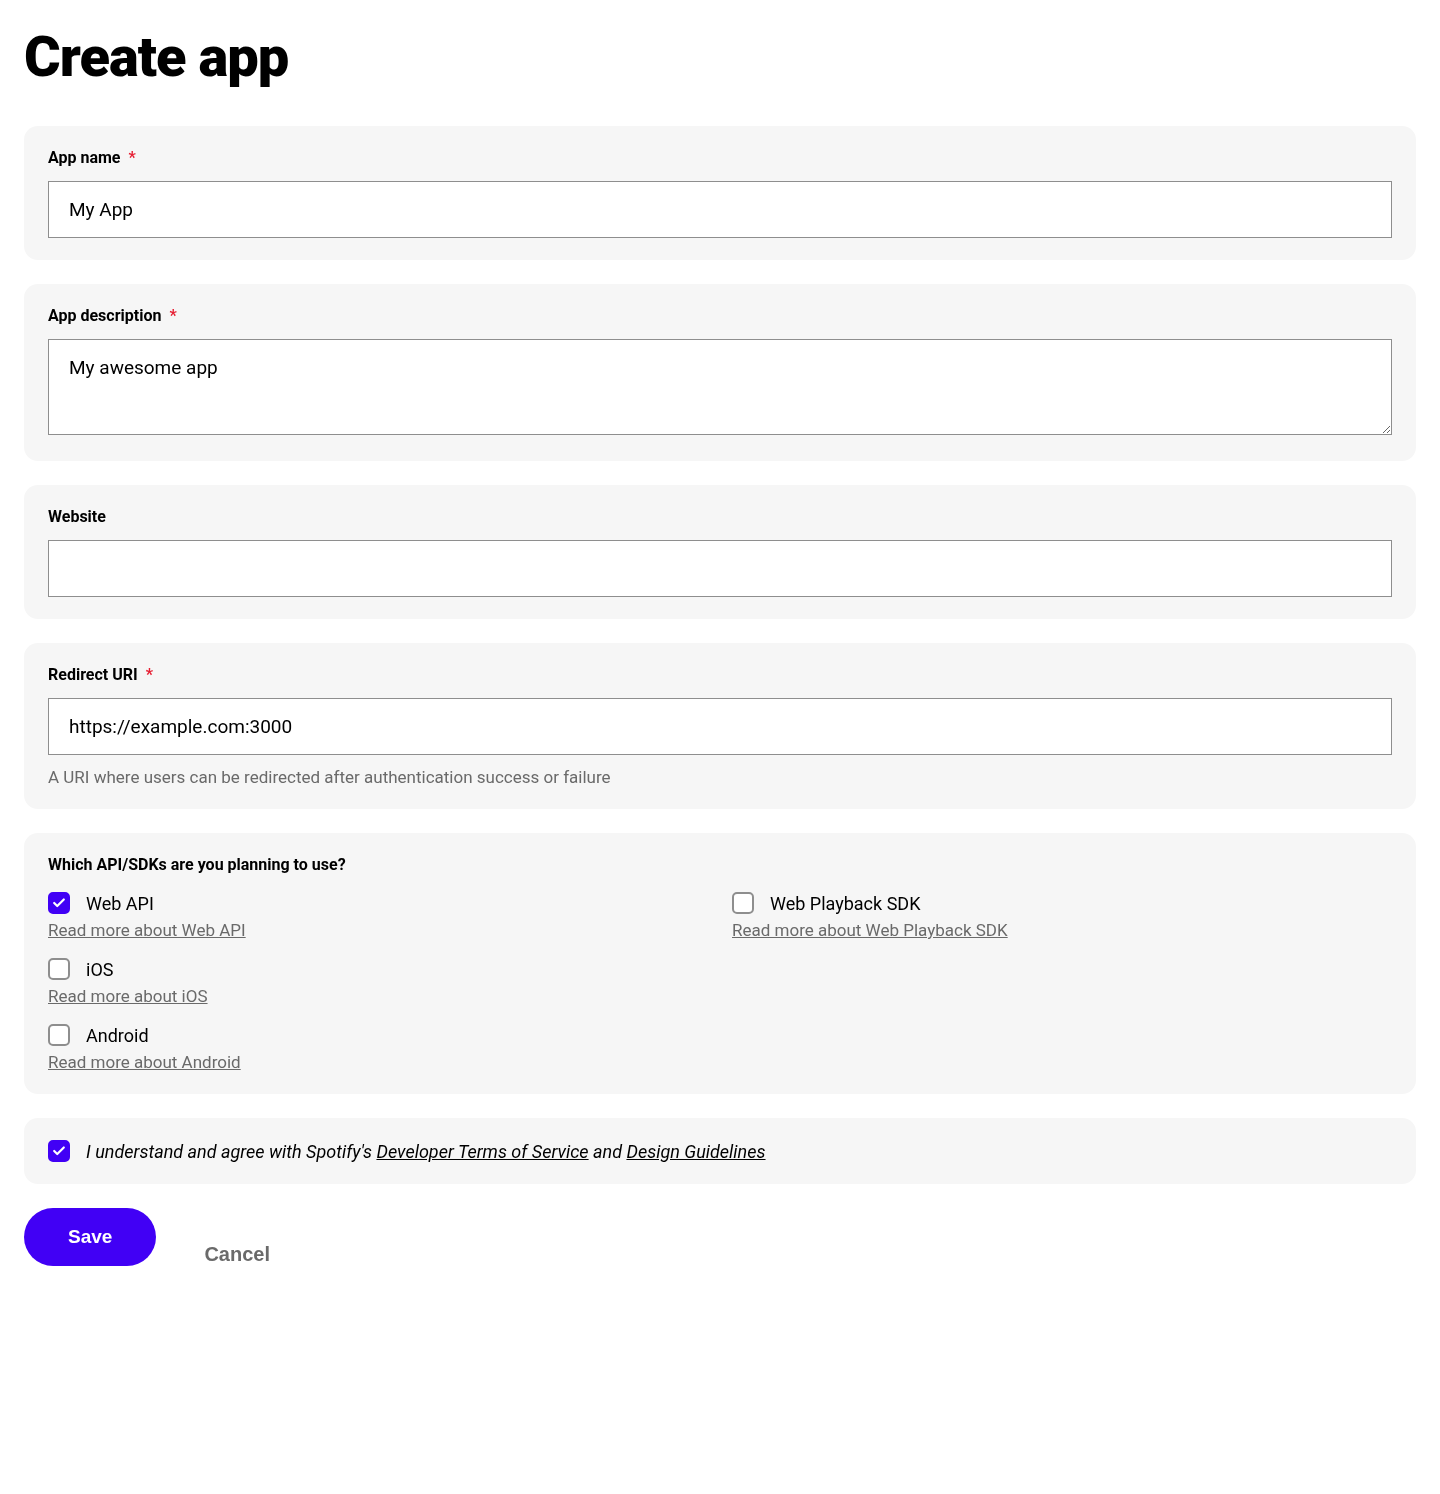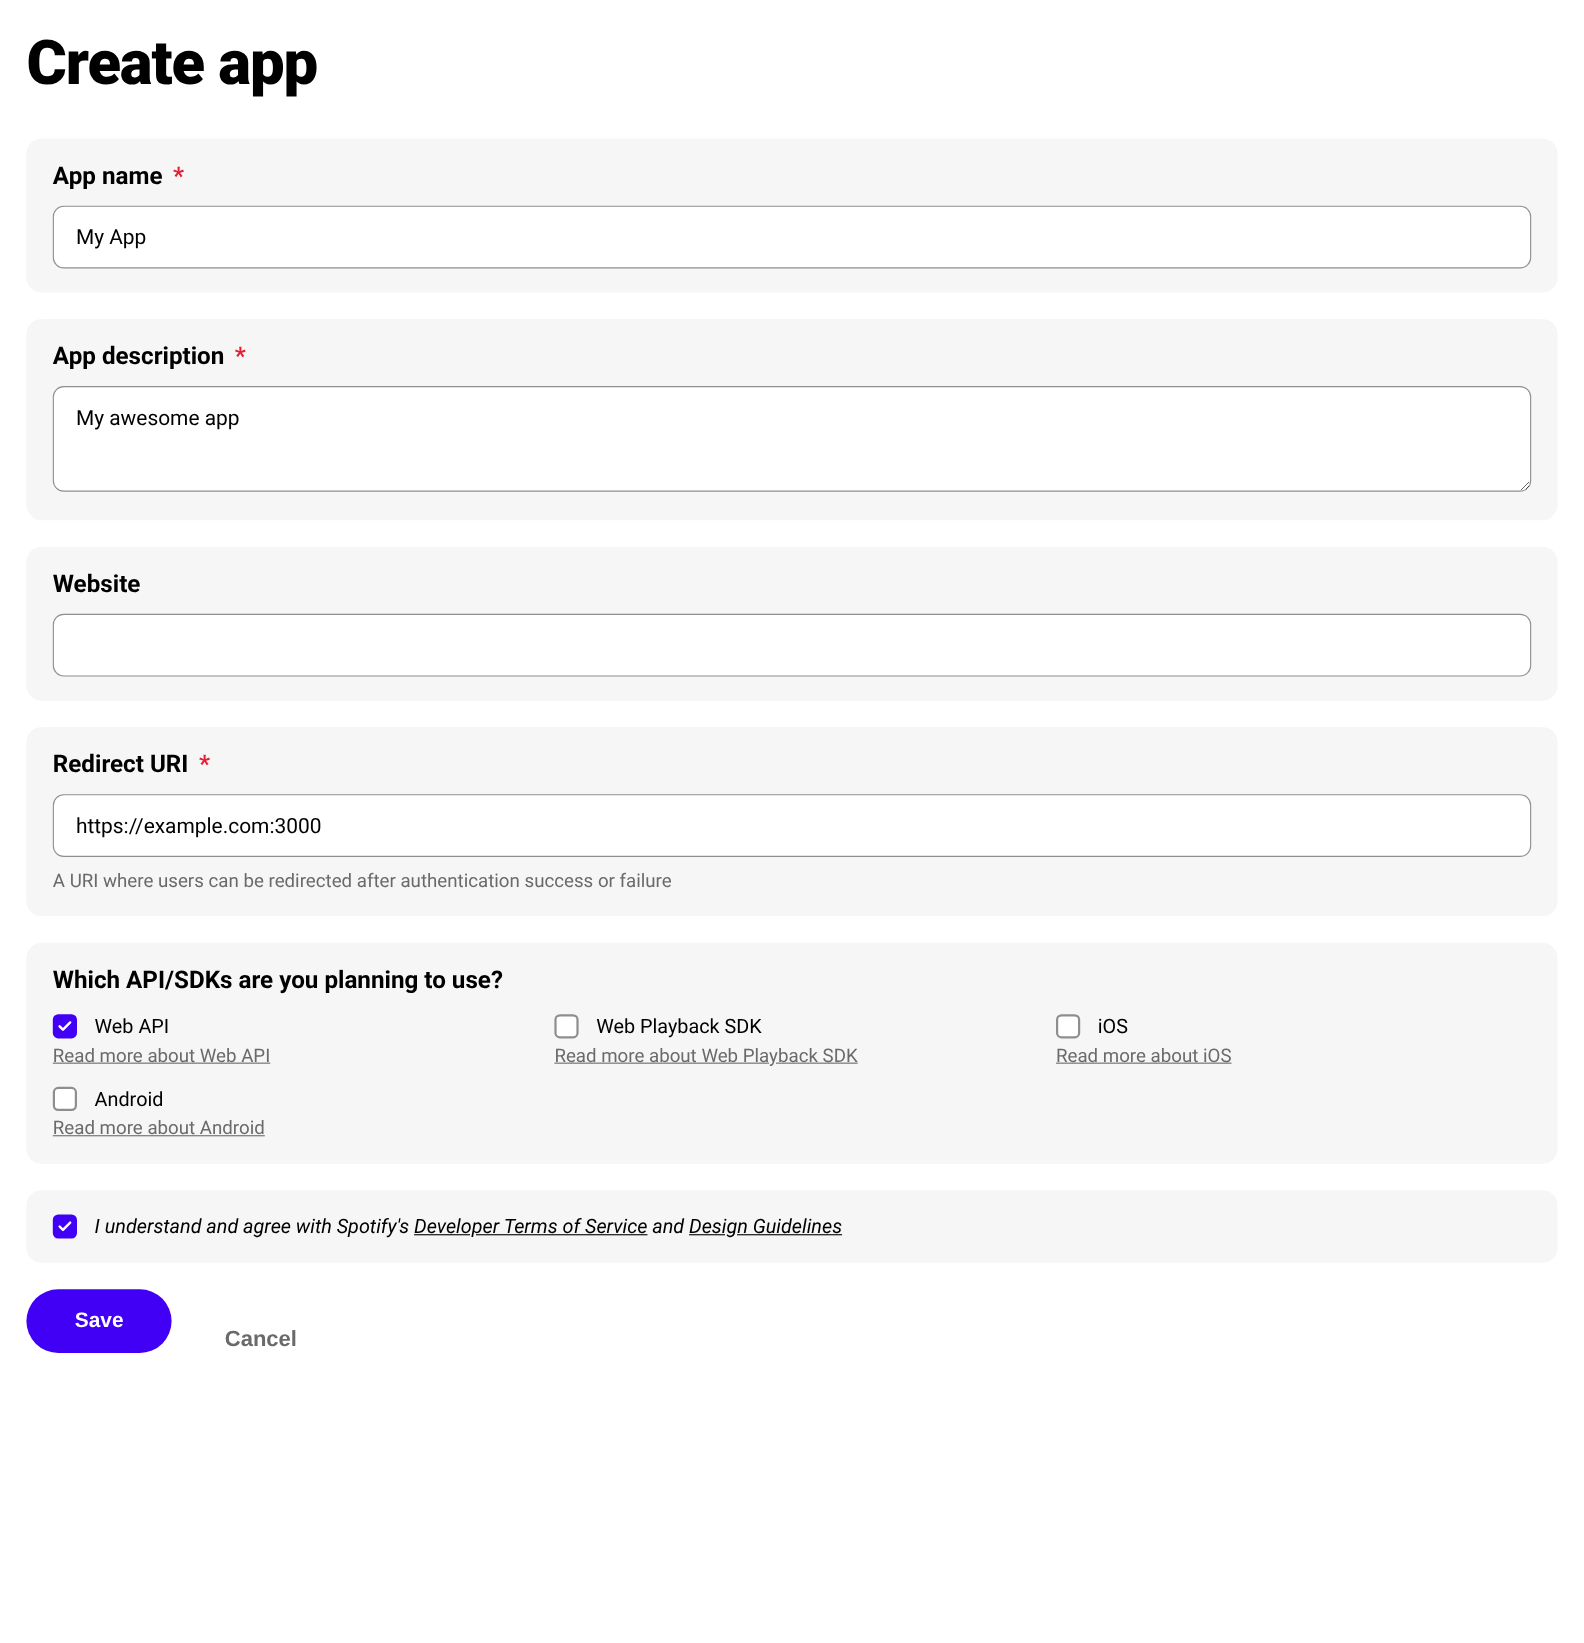--- a/index.html
+++ b/index.html
@@ -19,52 +19,52 @@
       letter-spacing: -1px;
       margin-bottom: 36px;
     }
     .card {
       background: #f6f6f6;
       border-radius: 14px;
       padding: 22px 24px;
       margin-bottom: 24px;
     }
     .field-label {
-      font-size: 22px;
+      font-size: 16px;
       font-weight: 700;
       margin-bottom: 14px;
       display: block;
     }
     .required-star {
       color: #e61e32;
       margin-left: 4px;
       font-weight: 700;
     }
     .text-input {
       width: 100%;
       background: #ffffff;
       border: 1px solid #8e8e8e;
-      border-radius: 10px;
+      border-radius: 0;
       padding: 16px 20px;
       font-size: 19px;
       color: #000;
       font-family: inherit;
     }
     textarea.text-input {
       min-height: 96px;
       resize: vertical;
     }
     .helper-text {
       font-size: 17px;
       color: #6a6a6a;
       margin-top: 12px;
     }
     .sdk-grid {
       display: grid;
-      grid-template-columns: 1fr 1fr 1fr;
+      grid-template-columns: 1fr 1fr;
       column-gap: 24px;
       row-gap: 18px;
       margin-top: 18px;
     }
     .sdk-item {
       display: flex;
       flex-direction: column;
       gap: 6px;
     }
     .checkbox-row {

